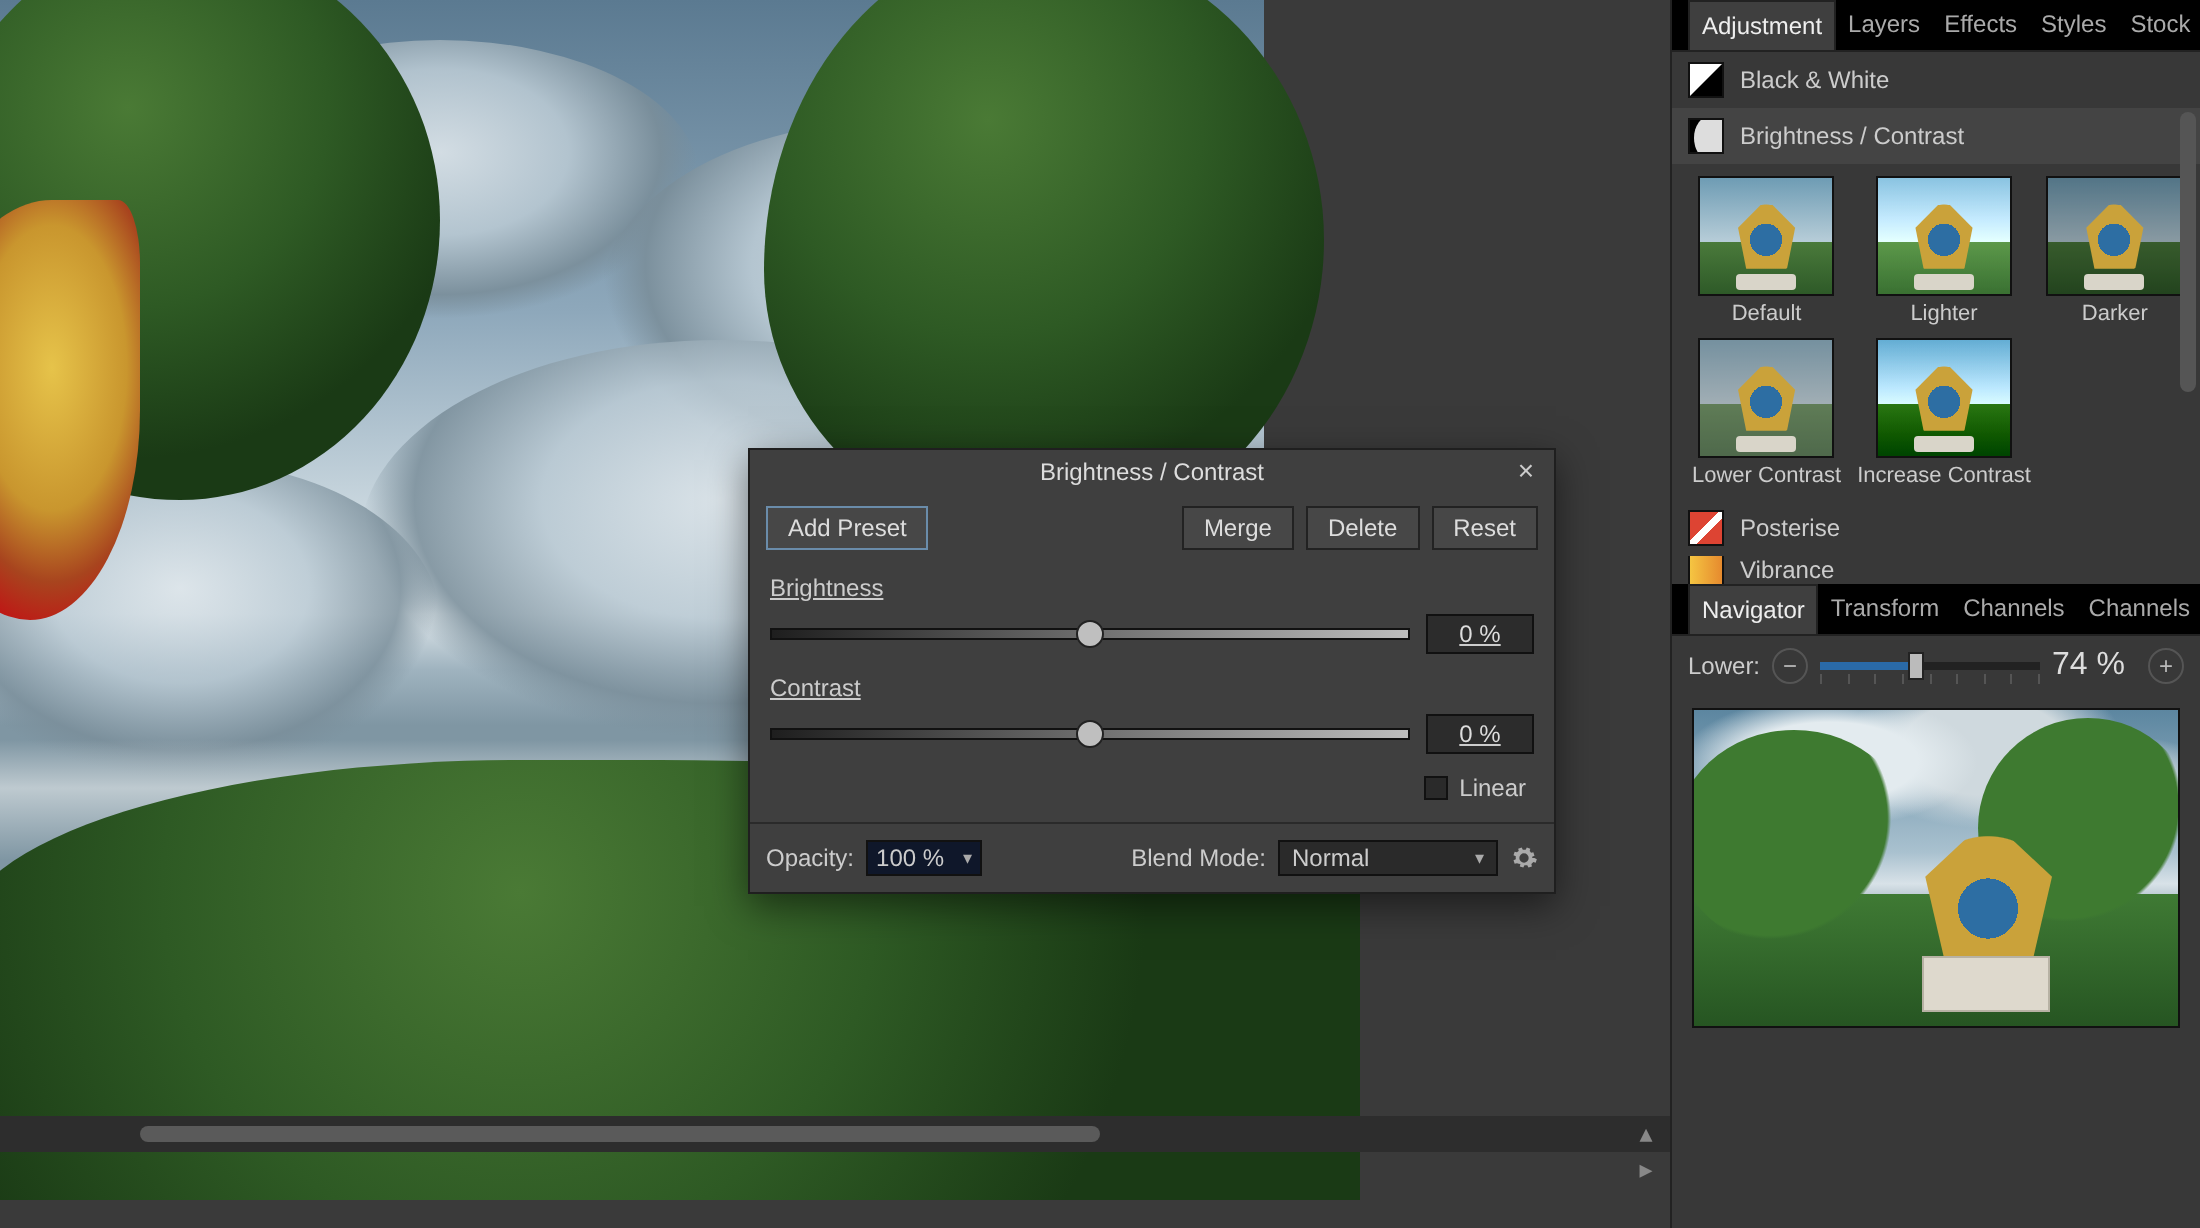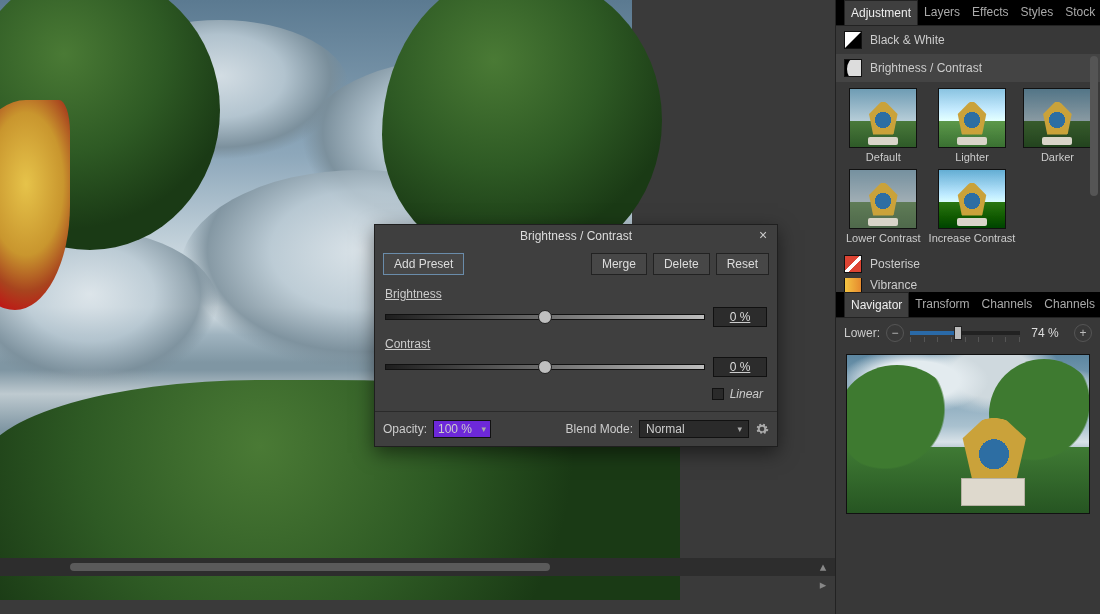--- a/index.html
+++ b/index.html
@@ -32,24 +32,24 @@
 .dialog .btn { background:#474747; border:1px solid #222; color:#ddd; padding:3px 10px; font-size:12px; cursor:pointer; }
 .dialog .btn.outline { border:1px solid #6a8caa; }
 .spacer { flex:1; }
 .dialog-body { padding:6px 10px 10px 10px; }
 .slider-group { margin-bottom:10px;text-decoration:underline; }
 .slider-label { color:#ccc; font-size:12px; margin-bottom:6px; display:block; }
 .slider-row { display:flex; align-items:center; gap:8px; }
 .slider-track { position:relative; flex:1; height:6px; background:linear-gradient(90deg,#1e1e1e,#bdbdbd); border:1px solid #111; }
 .slider-thumb { position:absolute; top:-5px; left:50%; width:14px; height:14px; margin-left:-7px; background:#bfbfbf; border:1px solid #222; border-radius:50%; }
 .val-box { width:54px; height:20px; background:#2c2c2c; border:1px solid #111; color:#ddd; font-size:12px; display:flex; align-items:center; justify-content:center; }
-.linear-row { display:flex; justify-content:flex-end; align-items:center; gap:6px; padding-right:4px; margin-top:4px;font-style:italic; }
+.linear-row { display:flex; justify-content:flex-end; align-items:center; gap:6px; padding-right:4px; margin-top:4px; }
 .check { width:12px; height:12px; background:#2a2a2a; border:1px solid #111; }
 .dialog-footer { display:flex; align-items:center; padding:8px 8px; border-top:1px solid #2a2a2a; gap:6px; }
-.num-dd { width:58px; height:18px; background:#6d28d9; border:1px solid #111; display:flex; align-items:center; padding:0 4px; justify-content:space-between; }
+.num-dd { width:58px; height:18px; background:#0f172a; border:1px solid #111; display:flex; align-items:center; padding:0 4px; justify-content:space-between; }
 .dd-box { min-width:110px; height:18px; background:#2a2a2a; border:1px solid #111; display:flex; align-items:center; padding:0 6px; justify-content:space-between; }
 .gear { width:14px; height:14px; color:#aaa; }
 
 
 .right { width:265px; background:#383838; display:flex; flex-direction:column; font-size:12px; border-left:1px solid #222; }
 .tabbar { display:flex; align-items:center; height:26px; background:#000000; border-bottom:1px solid #222; padding-left:4px; }
 .tabbar .handle { width:10px; display:flex; flex-direction:column; gap:2px; margin-right:4px; }
 .tabbar .handle span { height:2px; background:#666; display:block; }
 .tabbar .tab { padding:0 6px; line-height:24px; color:#aaa; cursor:pointer; font-size:12px; }
 .tabbar .tab.active { color:#eee; background:#3f3f3f; border:1px solid #222; border-bottom:none; }
@@ -77,21 +77,21 @@
 .adj-scroll { position:relative; }
 .adj-sb { position:absolute; right:2px; top:0; bottom:0; width:8px; }
 .adj-sb .th { position:absolute; top:30px; width:8px; height:140px; background:#555; border-radius:4px; }
 .nav-body { padding:6px 8px; display:flex; align-items:center; gap:6px; }
 .zoom-track { position:relative; width:110px; height:4px; background:#222; }
 .zoom-track .bar { position:absolute; left:0; top:0; bottom:0; width:40%; background:#2a6aa8; }
 .zoom-thumb { position:absolute; left:40%; top:-5px; width:8px; height:14px; background:#bbb; border:1px solid #222; }
 .zoom-ticks { position:absolute; left:0; right:0; top:6px; height:6px; display:flex; justify-content:space-between; }
 .zoom-ticks span { width:1px; height:5px; background:#555; display:block; }
 .icon-btn { width:18px; height:18px; border:1px solid #555; border-radius:50%; display:flex; align-items:center; justify-content:center; color:#bbb; font-size:12px; cursor:pointer; line-height:1; }
-.zoom-val { flex:1; text-align:center; color:#ddd; font-size:12px; margin-right:4px;}
+.zoom-val { flex:1; text-align:left; color:#ddd; font-size:16px; margin-right:4px;}
 .nav-preview { margin:6px 10px 10px 10px; height:160px; background:#222; position:relative; overflow:hidden; border:1px solid #111;}
 .nav-preview .psky{position:absolute;inset:0;background:linear-gradient(180deg,#5c86a0 0%,#a9c1cf 45%,#d8e2e8 55%,#a6b8c2 62%)}
 .nav-preview .pclouds{position:absolute;left:0;right:0;top:0;height:65%;background:
   radial-gradient(ellipse at 28% 25%,#e3ebef 0 18%,transparent 30%),
   radial-gradient(ellipse at 60% 18%,#cfd9de 0 20%,transparent 34%),
   radial-gradient(ellipse at 80% 36%,#c3d0d7 0 16%,transparent 28%)}
 .nav-preview .pgrn{position:absolute;left:0;right:0;bottom:0;height:42%;background:linear-gradient(180deg,#3f7a34,#265522)}
 .nav-preview .ptrees{position:absolute;left:-10px;top:10px;width:120px;height:110px;background:radial-gradient(circle at 40% 40%,#3e7a30 0 60%,transparent 62%);border-radius:50%}
 .nav-preview .ptrees.r{left:auto;right:-10px;top:4px;width:110px}
 .nav-preview .porn{position:absolute;left:46%;top:34%;width:72px;height:78px;background:radial-gradient(circle at 50% 58%,#2d6ea3 0 26%,#caa23a 26% 62%,transparent 63%);clip-path:polygon(50% 0,94% 38%,80% 94%,20% 94%,6% 38%)}

